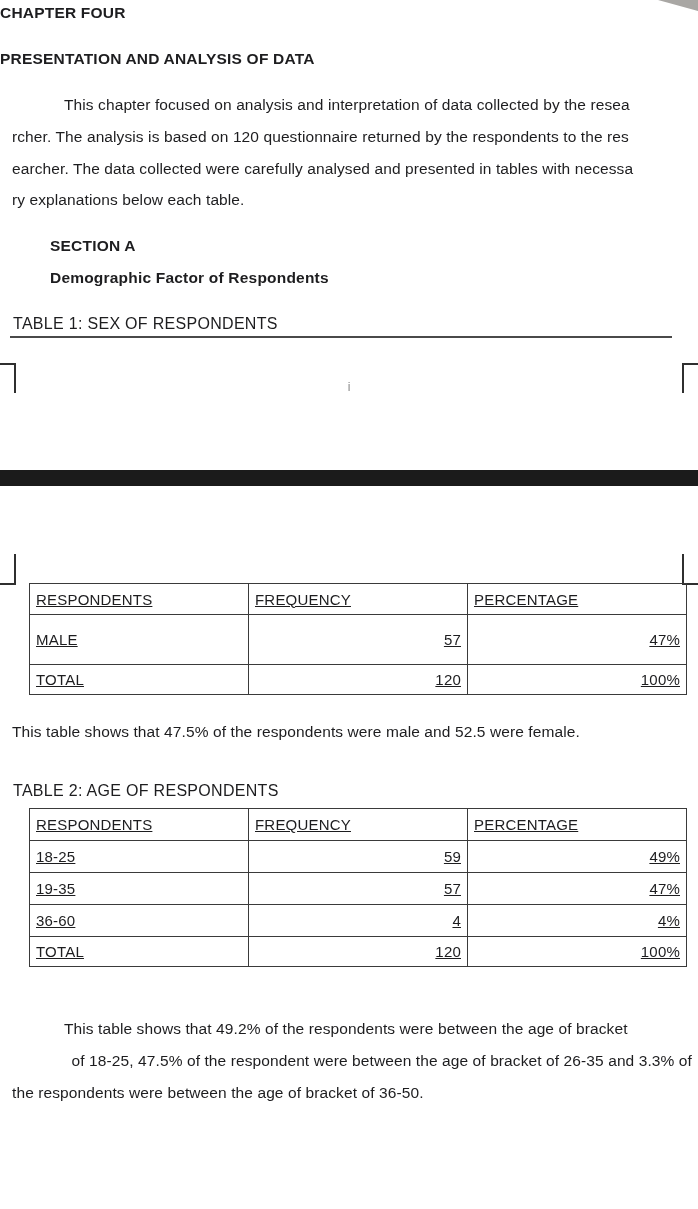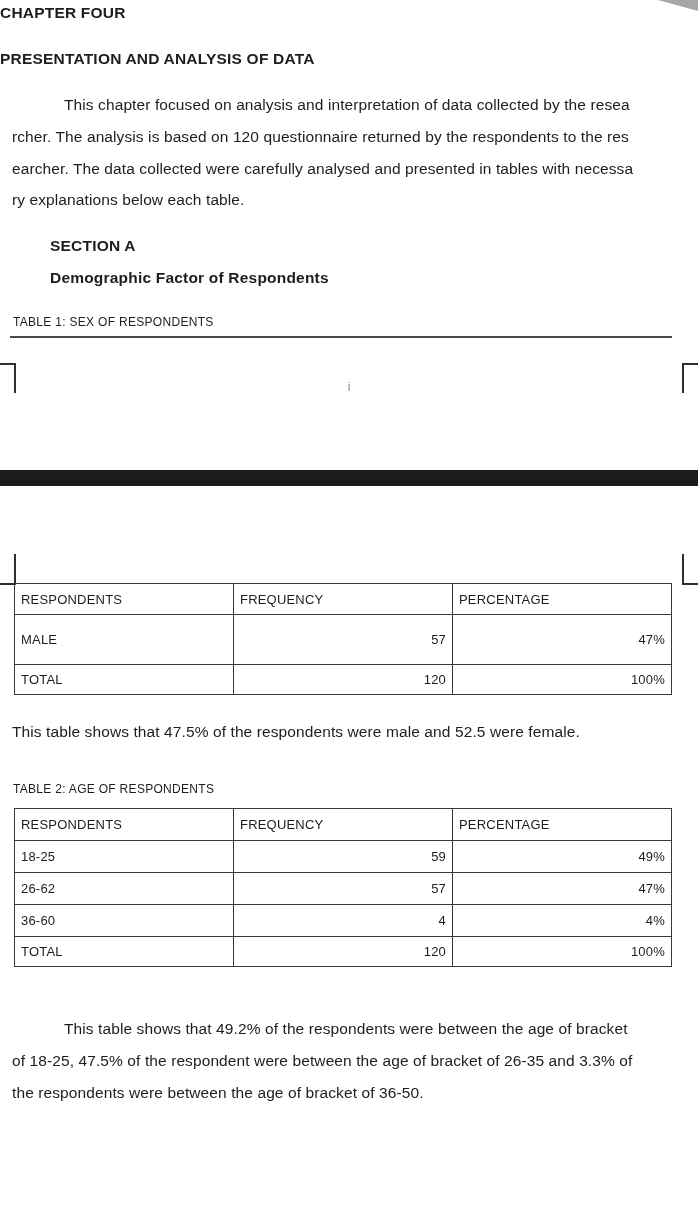--- a/index.html
+++ b/index.html
@@ -17,21 +17,21 @@
     white-space: nowrap;
   }
   .heading.offset { left: 50px; width: 648px; }
   .bodyline {
     left: 12px; width: 680px;
     font-size: 15.5px; line-height: 17px; white-space: nowrap;
     letter-spacing: 0.1px;
   }
   .indent { text-indent: 52px; }
   .caption {
-    left: 13px; font-size: 12px; letter-spacing: 0.3px; white-space: nowrap;
+    left: 13px; font-size: 16px; letter-spacing: 0.3px; white-space: nowrap;
   }
   .caption-underline {
     left: 10px; width: 662px; height: 2px; background: #4a4a4a;
   }
   .page-num {
     left: 0; width: 698px; text-align: center;
     font-size: 12px; color: #8a8a8a;
   }
   .separator-bar {
     left: 0; width: 698px; height: 16px; background: #1b1b1b;
@@ -43,23 +43,23 @@
   .corner.bl { border-bottom: 2px solid #2f2f2f; border-right: 2px solid #2f2f2f; }
   .corner.br { border-bottom: 2px solid #2f2f2f; border-left: 2px solid #2f2f2f; }
   
   .page-curl {
     top: 0; right: 0; width: 40px; height: 11px;
     background: #a9a7a4;
     clip-path: polygon(100% 0, 100% 100%, 0 0);
   }
   
   table.doc-table {
-    position: absolute; left: 14px; width: 657px;
+    position: absolute; left: 29px; width: 657px;
     border-collapse: collapse; table-layout: fixed;
-    font-size: 13px; letter-spacing: 0.2px;
+    font-size: 15px; letter-spacing: 0.2px; text-decoration: underline;
   }
   table.doc-table td {
     border: 1.5px solid #3a3a3a;
     padding: 0 6px; vertical-align: middle;
     overflow: hidden; white-space: nowrap;
   }
   table.doc-table td.lbl { text-align: left; }
   table.doc-table td.num { text-align: right; }
 </style>
 </head>
@@ -133,32 +133,32 @@
     <td class="lbl">RESPONDENTS</td>
     <td class="lbl">FREQUENCY</td>
     <td class="lbl">PERCENTAGE</td>
   </tr>
   <tr style="height:32px">
     <td class="lbl">18-25</td>
     <td class="num">59</td>
     <td class="num">49%</td>
   </tr>
   <tr style="height:32px">
-    <td class="lbl">26-62</td>
+    <td class="lbl">19-35</td>
     <td class="num">57</td>
     <td class="num">47%</td>
   </tr>
   <tr style="height:32px">
     <td class="lbl">36-60</td>
     <td class="num">4</td>
     <td class="num">4%</td>
   </tr>
   <tr style="height:30px">
     <td class="lbl">TOTAL</td>
     <td class="num">120</td>
     <td class="num">100%</td>
   </tr>
 </tbody>
   </table>
 
 <div class="abs bodyline indent" style="top:1020px;">This table shows that 49.2% of the respondents were between the age of bracket</div>
-<div class="abs bodyline" style="top:1052px;">of 18-25, 47.5% of the respondent were between the age of bracket of 26-35 and 3.3% of</div>
+<div class="abs bodyline" style="top:1052px;text-align:right;">of 18-25, 47.5% of the respondent were between the age of bracket of 26-35 and 3.3% of</div>
 <div class="abs bodyline" style="top:1084px;">the respondents were between the age of bracket of 36-50.</div>
 
 </body></html>

